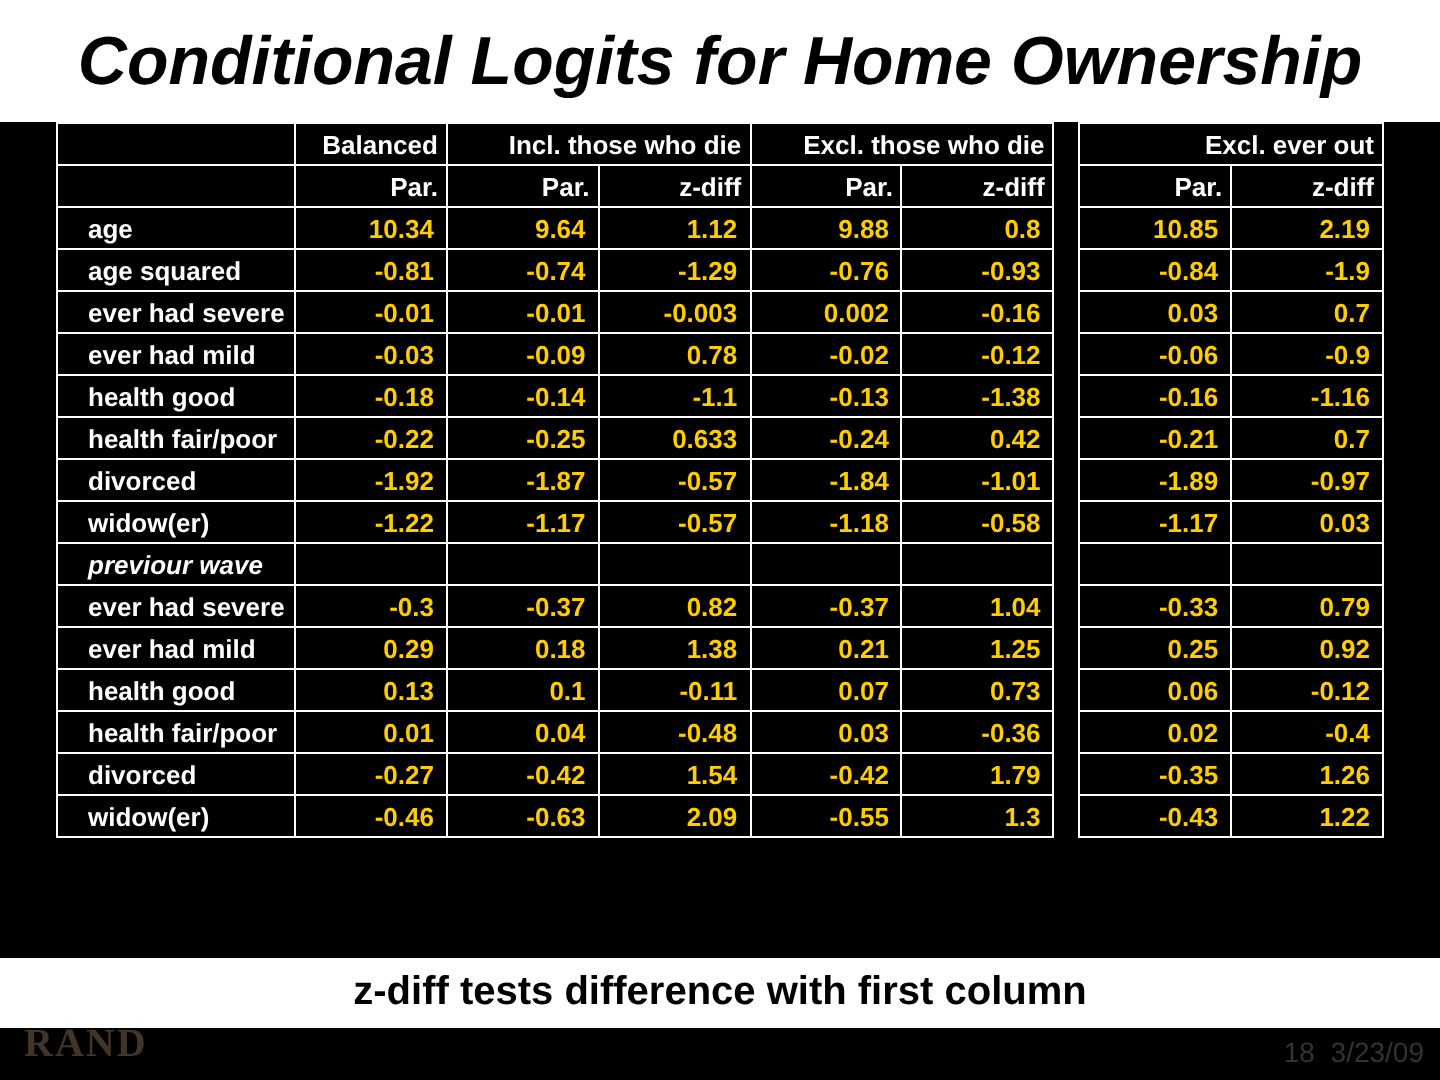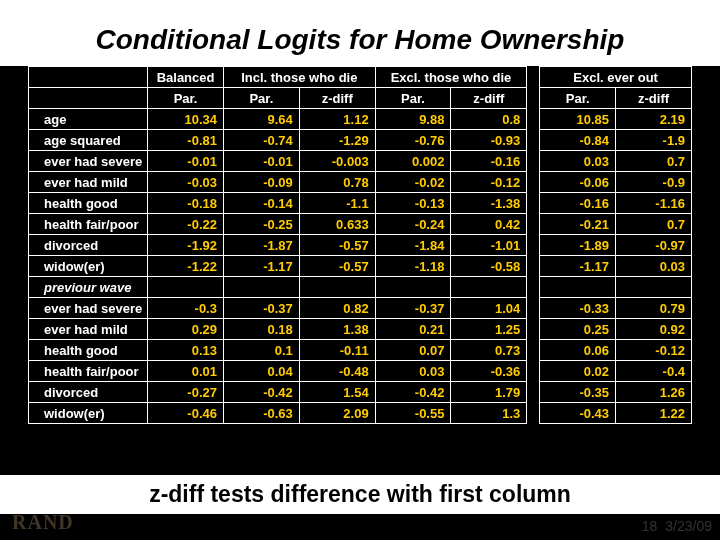--- a/index.html
+++ b/index.html
@@ -6,26 +6,26 @@
   body {
     background: #000;
     width: 720px;
     height: 540px;
     font-family: Arial, Helvetica, sans-serif;
     color: #fff;
     position: relative;
     overflow: hidden;
   }
   .title {
-    font-size: 28px;
+    font-size: 34px;
     font-weight: bold;
     font-style: italic;
     color: #000;
     background: #fff;
-    padding: 24px 0 10px 0;
+    padding: 12px 0 10px 0;
     text-align: center;
     width: 100%;
   }
   .table-wrap {
     padding: 0 28px 0 28px;
   }
   table {
     border-collapse: collapse;
     width: 100%;
     font-size: 13px;
@@ -38,21 +38,21 @@
     overflow: hidden;
     height: 21px;
     vertical-align: middle;
   }
   col.rowlabel { width: 110px; }
   col.vcol     { width: 70px; }
   col.spacer   { width: 12px; }
   thead th {
     color: #fff;
     font-weight: bold;
-    text-align: center;
+    text-align: right;
     background: #000;
   }
   thead tr.groups th {
     font-size: 13px;
   }
   tbody td.rowlabel {
     color: #fff;
     font-weight: bold;
     text-align: left;
     padding-left: 15px;
@@ -67,21 +67,21 @@
     padding-right: 6px;
   }
   td.spacer, th.spacer {
     border-top: none;
     border-bottom: none;
     background: #000;
   }
   .caption {
     color: #000;
     background: #fff;
-    font-size: 23px;
+    font-size: 20px;
     font-weight: bold;
     text-align: center;
     position: absolute;
     bottom: 26px;
     left: 0;
     width: 100%;
     padding: 6px 0;
   }
   .brand {
     position: absolute;

